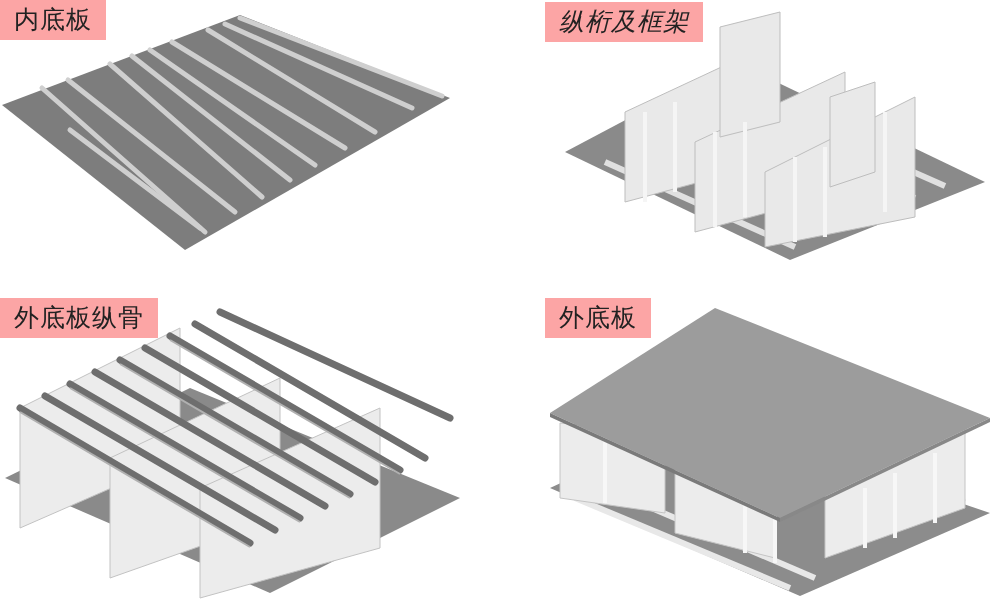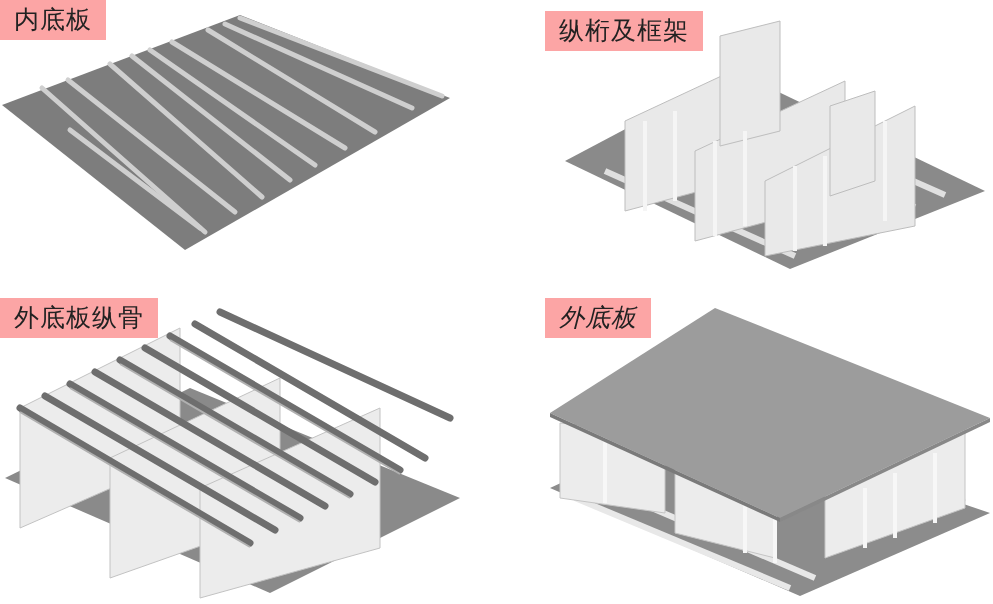--- a/index.html
+++ b/index.html
@@ -23,21 +23,21 @@
       <line x1="172" y1="42" x2="345" y2="148"></line>
       <line x1="208" y1="30" x2="375" y2="132"></line>
       <line x1="225" y1="24" x2="412" y2="108"></line>
       <line x1="240" y1="18" x2="442" y2="96"></line>
       <line x1="70" y1="130" x2="200" y2="228"></line>
     </g>
   </svg>
   <div class="label" style="left:0;top:0;">内底板</div>
 </div>
 
-<div class="panel" style="left:545px;top:11px;width:448px;height:295px;">
+<div class="panel" style="left:545px;top:2px;width:448px;height:295px;font-style:italic;">
   <svg width="448" height="295">
     <polygon points="20,150 190,60 440,180 245,258" fill="#8a8a8a"></polygon>
     <g stroke="#e0e0e0" stroke-width="6">
       <line x1="60" y1="160" x2="250" y2="245"></line>
       <line x1="90" y1="148" x2="280" y2="232"></line>
       <line x1="120" y1="136" x2="310" y2="220"></line>
       <line x1="150" y1="124" x2="340" y2="208"></line>
       <line x1="180" y1="112" x2="370" y2="196"></line>
       <line x1="210" y1="100" x2="400" y2="184"></line>
     </g>
@@ -83,21 +83,21 @@
     <g stroke="#b0b0b0" stroke-width="2">
       <line x1="20" y1="114" x2="250" y2="249"></line>
       <line x1="70" y1="90" x2="300" y2="224"></line>
       <line x1="120" y1="66" x2="350" y2="200"></line>
       <line x1="170" y1="42" x2="400" y2="176"></line>
     </g>
   </svg>
   <div class="label" style="left:0;top:0;">外底板纵骨</div>
 </div>
 
-<div class="panel" style="left:545px;top:298px;width:448px;height:306px;font-style:italic;">
+<div class="panel" style="left:545px;top:298px;width:448px;height:306px;">
   <svg width="448" height="306">
     <polygon points="5,190 160,118 445,215 255,298" fill="#8c8c8c"></polygon>
     <g stroke="#e8e8e8" stroke-width="6">
       <line x1="30" y1="200" x2="245" y2="290"></line>
       <line x1="60" y1="190" x2="270" y2="280"></line>
       <line x1="330" y1="230" x2="420" y2="200"></line>
     </g>
     <g fill="#ececec" stroke="#c4c4c4" stroke-width="1">
       <polygon points="15,125 120,135 120,215 15,200"></polygon>
       <polygon points="130,140 230,175 230,260 130,235"></polygon>

